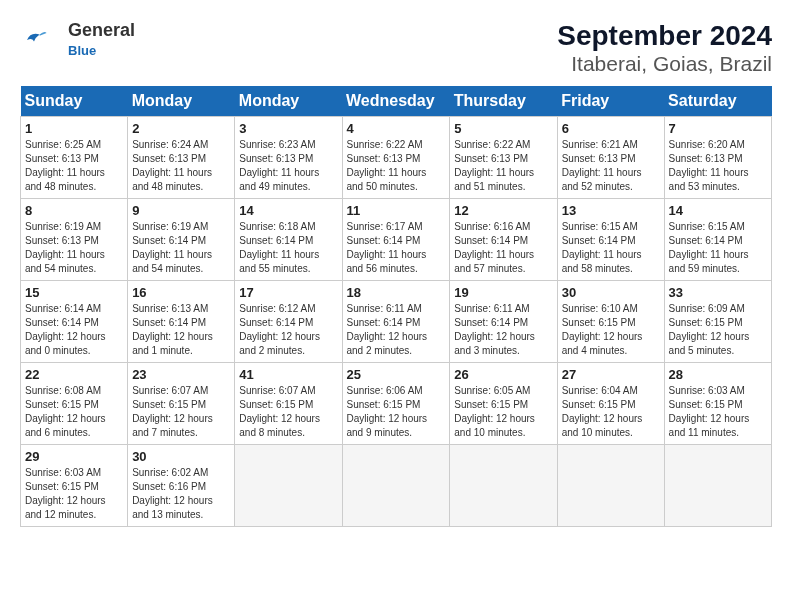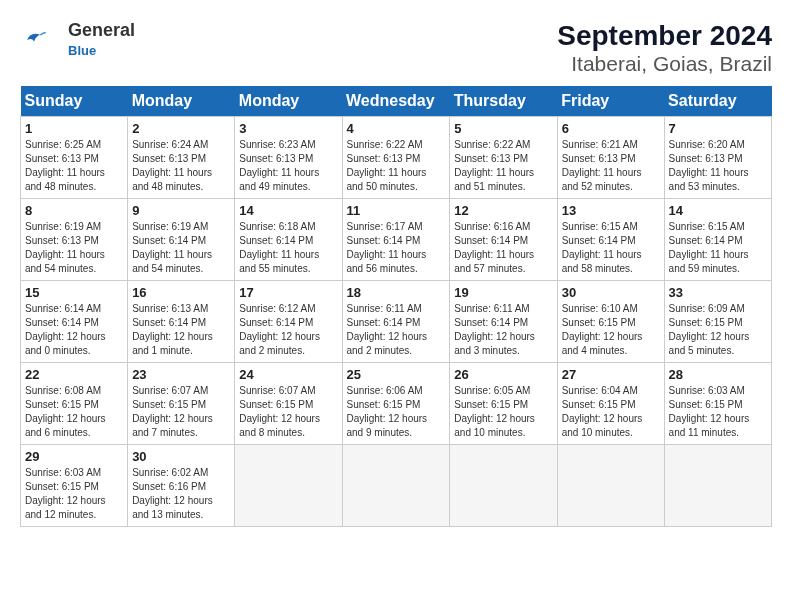--- a/index.html
+++ b/index.html
@@ -213,21 +213,21 @@
       <tr>
         <td>
           <span class="day-num">22</span>
 <div class="day-info">Sunrise: 6:08 AM<br>Sunset: 6:15 PM<br>Daylight: 12 hours and 6 minutes.</div>
         </td>
         <td>
           <span class="day-num">23</span>
 <div class="day-info">Sunrise: 6:07 AM<br>Sunset: 6:15 PM<br>Daylight: 12 hours and 7 minutes.</div>
         </td>
         <td>
-          <span class="day-num">24</span>
+          <span class="day-num">41</span>
 <div class="day-info">Sunrise: 6:07 AM<br>Sunset: 6:15 PM<br>Daylight: 12 hours and 8 minutes.</div>
         </td>
         <td>
           <span class="day-num">25</span>
 <div class="day-info">Sunrise: 6:06 AM<br>Sunset: 6:15 PM<br>Daylight: 12 hours and 9 minutes.</div>
         </td>
         <td>
           <span class="day-num">26</span>
 <div class="day-info">Sunrise: 6:05 AM<br>Sunset: 6:15 PM<br>Daylight: 12 hours and 10 minutes.</div>
         </td>

